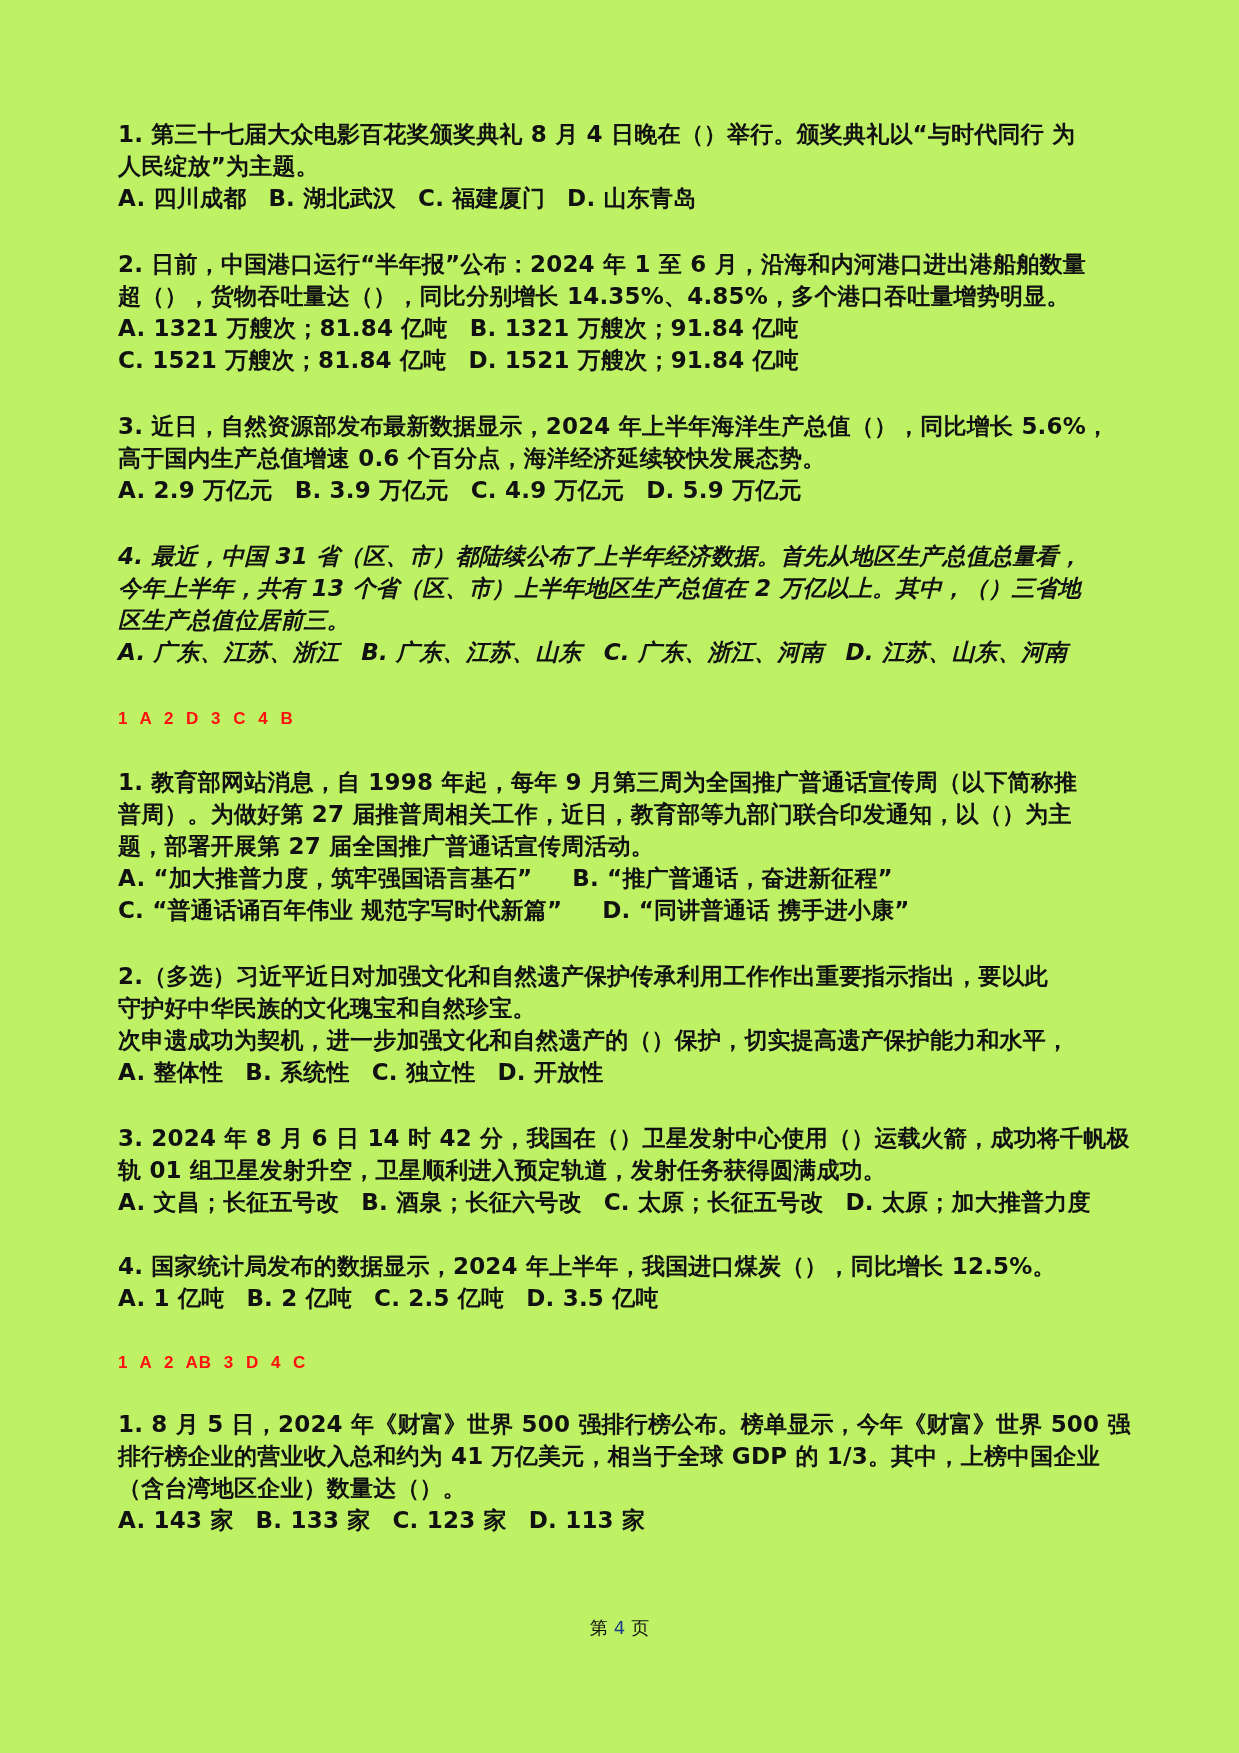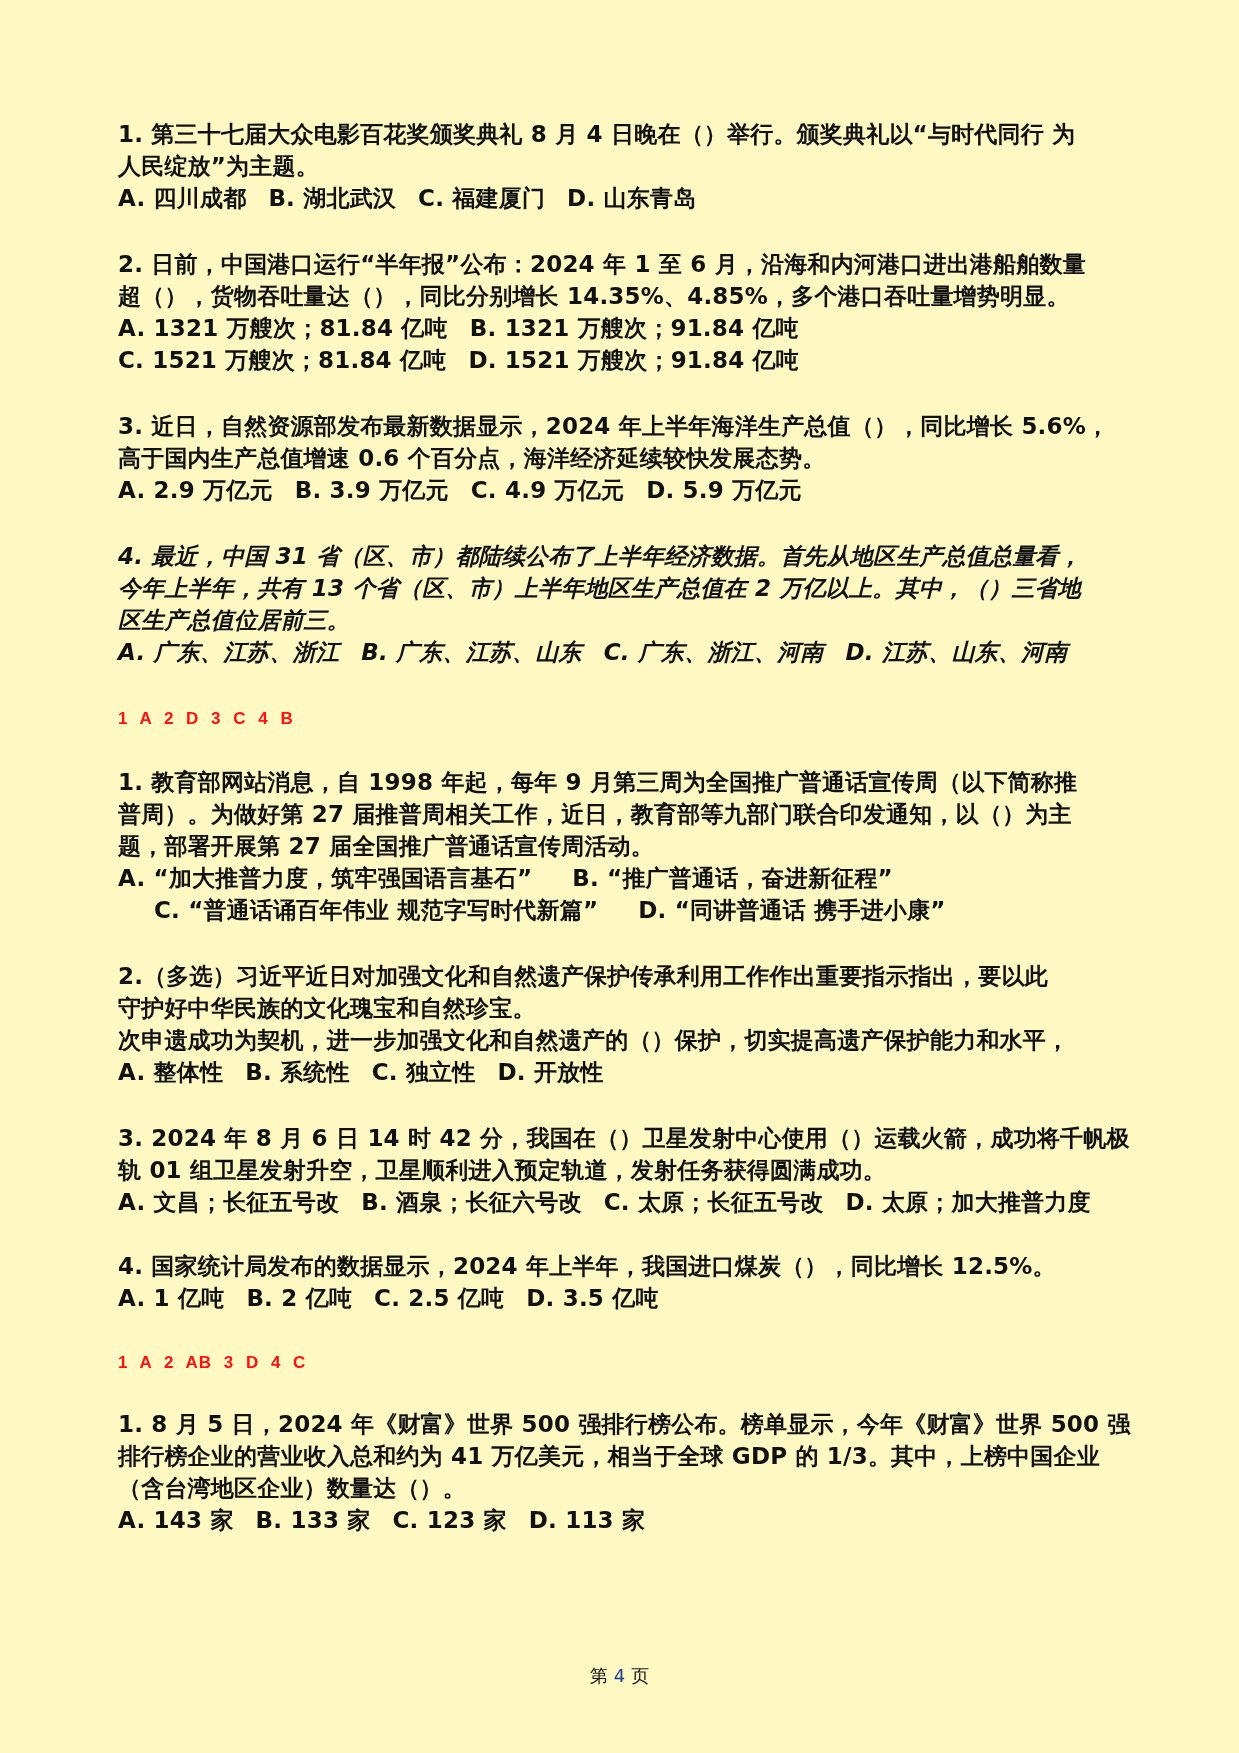--- a/index.html
+++ b/index.html
@@ -13,21 +13,21 @@
       position: relative;
       overflow: hidden;
       font-family: "DejaVu Sans", "Liberation Sans", sans-serif;
       color: #000000;
     }
     .page {
       position: absolute;
       left: 0; top: 0;
       width: 1239px;
       height: 1753px;
-      background: #fef9c3;
+      background: #bef264;
     }
     .content {
       position: absolute;
       left: 118px;
       top: 118px;
       width: 1010px;
     }
     .block {
       margin: 0;
     }
@@ -55,21 +55,20 @@
       word-spacing: 6px;
     }
     .footer {
       position: absolute;
       top: 1616px;
       left: 0;
       width: 1239px;
       text-align: center;
       font-size: 18px;
       color: #111111;
-      margin-top: 48px;
     }
     .footer .num { color: #1a3d8f; padding: 0 6px; }
   </style>
 </head>
 <body>
 
 <div class="page">
   <div class="content">
 
     <div class="block" style="position:absolute; top:0;">
@@ -122,21 +121,21 @@
     <div class="answer-key" style="position:absolute; top:586px;">1 A 2 D 3 C 4 B</div>
 
     <div class="block" style="position:absolute; top:648px;">
       <div class="line">1. 教育部网站消息，自 1998 年起，每年 9 月第三周为全国推广普通话宣传周（以下简称推</div>
       <div class="line">普周）。为做好第 27 届推普周相关工作，近日，教育部等九部门联合印发通知，以（）为主</div>
       <div class="line">题，部署开展第 27 届全国推广普通话宣传周活动。</div>
       <div class="line options" style="gap:40px;text-align:center;">
         <span class="opt">A. “加大推普力度，筑牢强国语言基石”</span>
         <span class="opt">B. “推广普通话，奋进新征程”</span>
       </div>
-      <div class="line options" style="gap:40px;margin-left:36px;">
+      <div class="line options" style="gap:40px;">
         <span class="opt">C. “普通话诵百年伟业 规范字写时代新篇”</span>
         <span class="opt">D. “同讲普通话 携手进小康”</span>
       </div>
     </div>
 
     <div class="block" style="position:absolute; top:842px;">
       <div class="line">2.（多选）习近平近日对加强文化和自然遗产保护传承利用工作作出重要指示指出，要以此</div>
       <div class="line">守护好中华民族的文化瑰宝和自然珍宝。</div>
       <div class="line">次申遗成功为契机，进一步加强文化和自然遗产的（）保护，切实提高遗产保护能力和水平，</div>
       <div class="line options">

